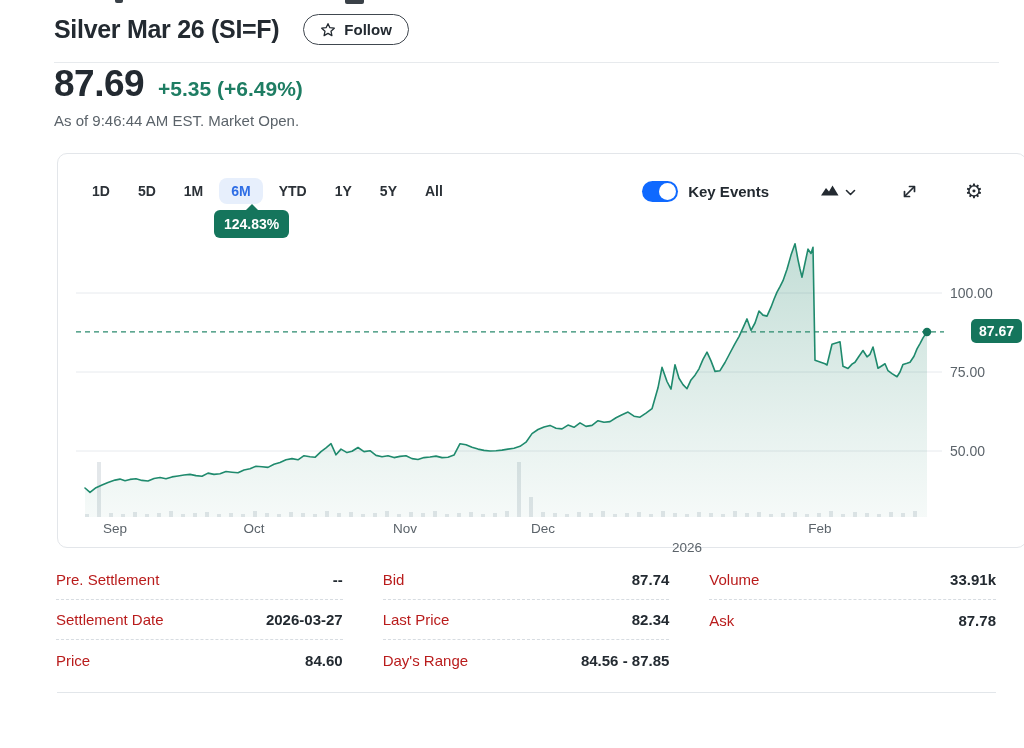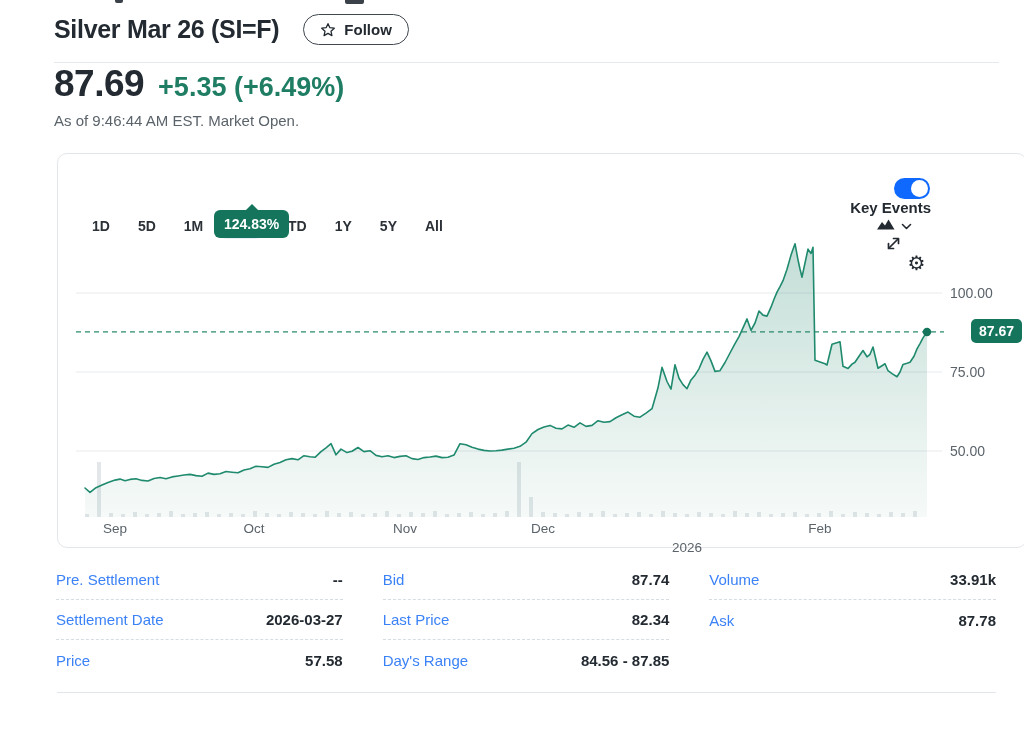--- a/index.html
+++ b/index.html
@@ -16,33 +16,33 @@
   .title-row { padding-top:14px; display:flex; align-items:center; gap:24px; }
   .page-title { font-size:25px; font-weight:bold; letter-spacing:-0.3px; }
   .follow-btn { display:inline-flex; align-items:center; gap:8px; padding:6px 16px;
     border:1.5px solid #40474f; border-radius:18px; background:#fff;
     font-size:15px; font-weight:bold; color:#232a31; cursor:pointer; }
   .follow-btn svg { display:block; }
   .header-divider { border:none; border-top:1px solid #e7eaed; margin-top:17px; }
 
   .price-row { margin:0 0 0 0; display:flex; align-items:baseline; gap:14px; }
   .price { font-size:37px; font-weight:bold; letter-spacing:-0.5px; }
-  .change { font-size:27px; font-weight:bold; color:#1e7d63; }
+  .change { font-size:21px; font-weight:bold; color:#1e7d63; }
   .as-of { margin-top:7px; font-size:15px; color:#5b636a; }
 
   
   .chart-card { position:relative; margin:24px 0 0 28px; width:970px; height:395px;
     border:1px solid #e3e6ea; border-radius:10px; background:#fff; }
   .chart-toolbar { position:absolute; top:24px; left:22px; right:43px;
     display:flex; justify-content:space-between; align-items:center; z-index:2; }
   .ranges { display:flex; gap:4px; align-items:center; }
   .range-tab { padding:5px 12px; border:none; background:transparent; border-radius:8px;
     font-family:inherit; font-size:14px; font-weight:bold; color:#2b3137; cursor:pointer; }
   .range-tab.selected { color:#2e6de5; background:#e7effc; }
-  .controls { display:flex; align-items:center;flex-direction:column; }
+  .controls { display:flex; align-items:center; }
   .toggle { width:36px; height:21px; border-radius:11px; background:#0f69ff;
     position:relative; margin-right:10px; cursor:pointer; }
   .toggle .knob { position:absolute; top:2px; right:2px; width:17px; height:17px;
     border-radius:50%; background:#fff; }
   .key-events-label { font-size:15px; font-weight:bold; margin-right:52px; }
   .chart-type { display:flex; align-items:center; gap:6px; margin-right:44px; cursor:pointer; }
   .expand-icon { margin-right:46px; cursor:pointer; display:flex; }
   .gear-icon { font-size:20px; line-height:20px; color:#232a31; cursor:pointer; }
 
   .perf-badge { position:absolute; top:56px; left:156px; background:#15755c; color:#fff;
@@ -55,21 +55,21 @@
   .chart-svg text { font-family:"Liberation Sans", sans-serif; }
   .marker-badge { position:absolute; left:889px; top:165px; background:#15755c; color:#fff;
     font-size:14px; font-weight:bold; padding:4px 8px; border-radius:5px; z-index:2;margin-left:24px; }
 
   
   .stats { margin:12px 28px 0 27px; display:grid;
     grid-template-columns:repeat(3, 1fr); column-gap:40px; }
   .stat-row { height:40px; display:flex; justify-content:space-between; align-items:center;
     border-bottom:1px dashed #d7dce1; }
   .stat-row.last { border-bottom:none; }
-  .stat-label { font-size:15px; color:#3b82f6; }
+  .stat-label { font-size:15px; color:#b91c1c; }
   .stat-value { font-size:15px; font-weight:bold; color:#232a31; }
 
   .bottom-divider { border:none; border-top:1px solid #e2e6ea; margin:12px 28px 0 28px; }
 </style>
 </head>
 <body>
 
 <div class="page">
   <div class="remnant r1"></div>
   <div class="remnant r2"></div>
@@ -242,21 +242,21 @@
       <div class="stat-row">
         <span class="stat-label">Pre. Settlement</span>
         <span class="stat-value">--</span>
       </div>
       <div class="stat-row">
         <span class="stat-label">Settlement Date</span>
         <span class="stat-value">2026-03-27</span>
       </div>
       <div class="stat-row last">
         <span class="stat-label">Price</span>
-        <span class="stat-value">57.58</span>
+        <span class="stat-value">84.60</span>
       </div>
     </div>
     <div class="col">
       <div class="stat-row">
         <span class="stat-label">Bid</span>
         <span class="stat-value">87.74</span>
       </div>
       <div class="stat-row">
         <span class="stat-label">Last Price</span>
         <span class="stat-value">82.34</span>

